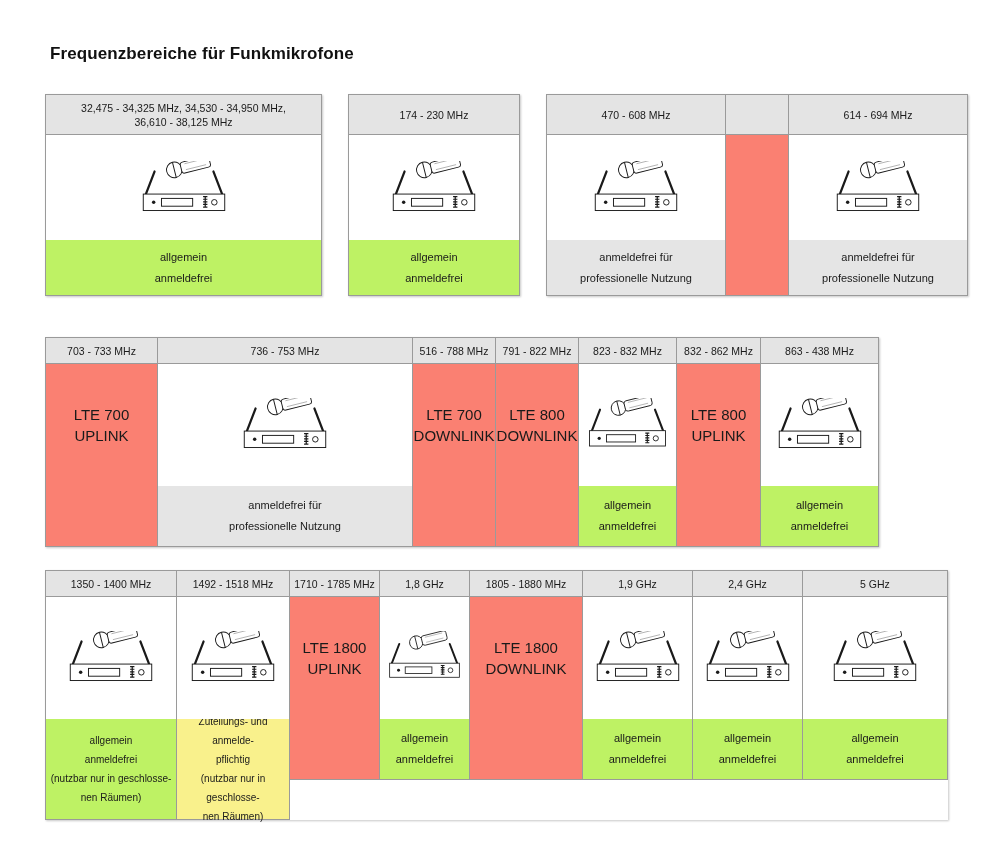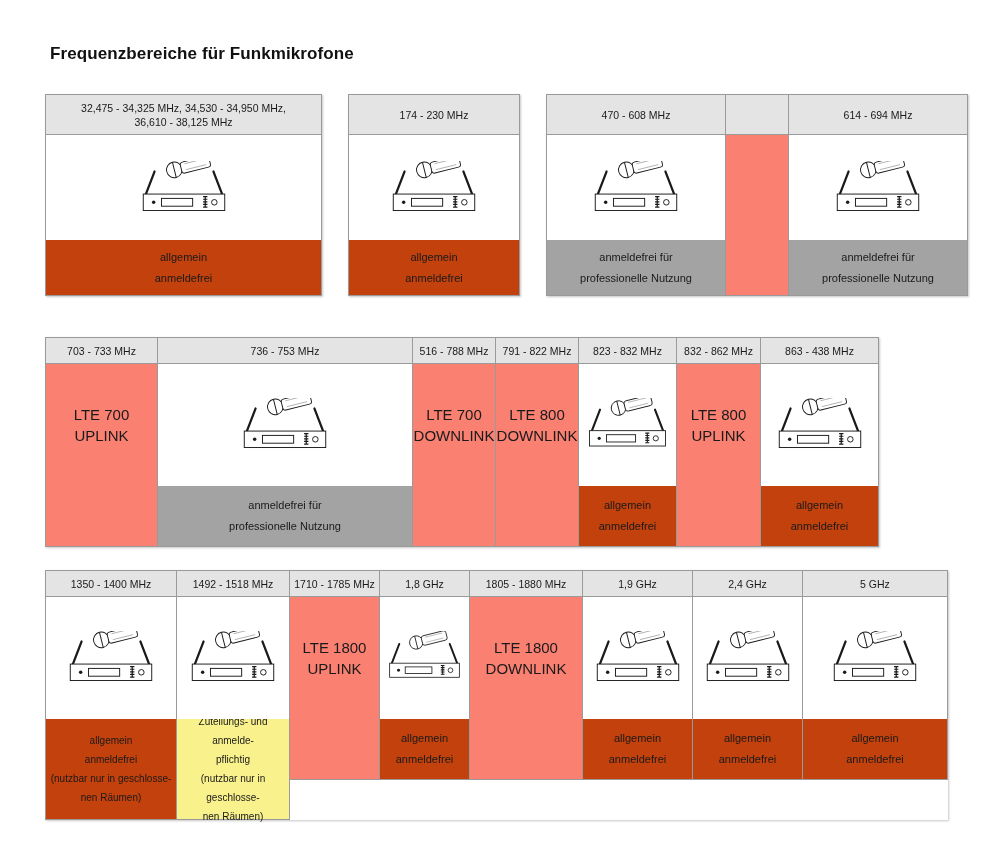--- a/index.html
+++ b/index.html
@@ -79,22 +79,22 @@
     justify-content:center;
     text-align:center;
     font-size:11px;
     line-height:21px;
     color:#1a1a1a;
     padding:2px 2px;
   }
   .band-foot.small{font-size:10px;line-height:19px;}
 
   .fill-red{background:#fa8072;}
-  .fill-blue{background:#a3a3a3;}
-  .fill-green{background:#c2410c;text-align:center;}
+  .fill-blue{background:#e5e5e5;}
+  .fill-green{background:#bef264;text-align:center;}
   .fill-yellow{background:#f9f18c;}
   .fill-white{background:#ffffff;}
 
   .lte-label{white-space:pre-line;}
   .foot-text{white-space:pre-line;}
 
   .mic{display:block;}
 </style>
 </head>
 <body>

